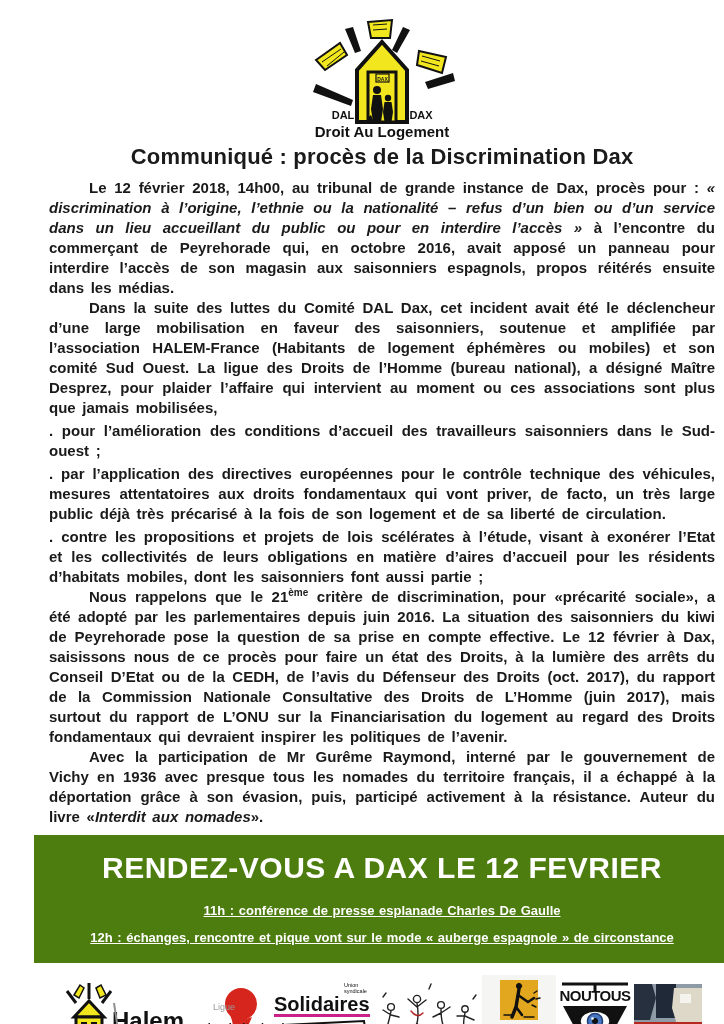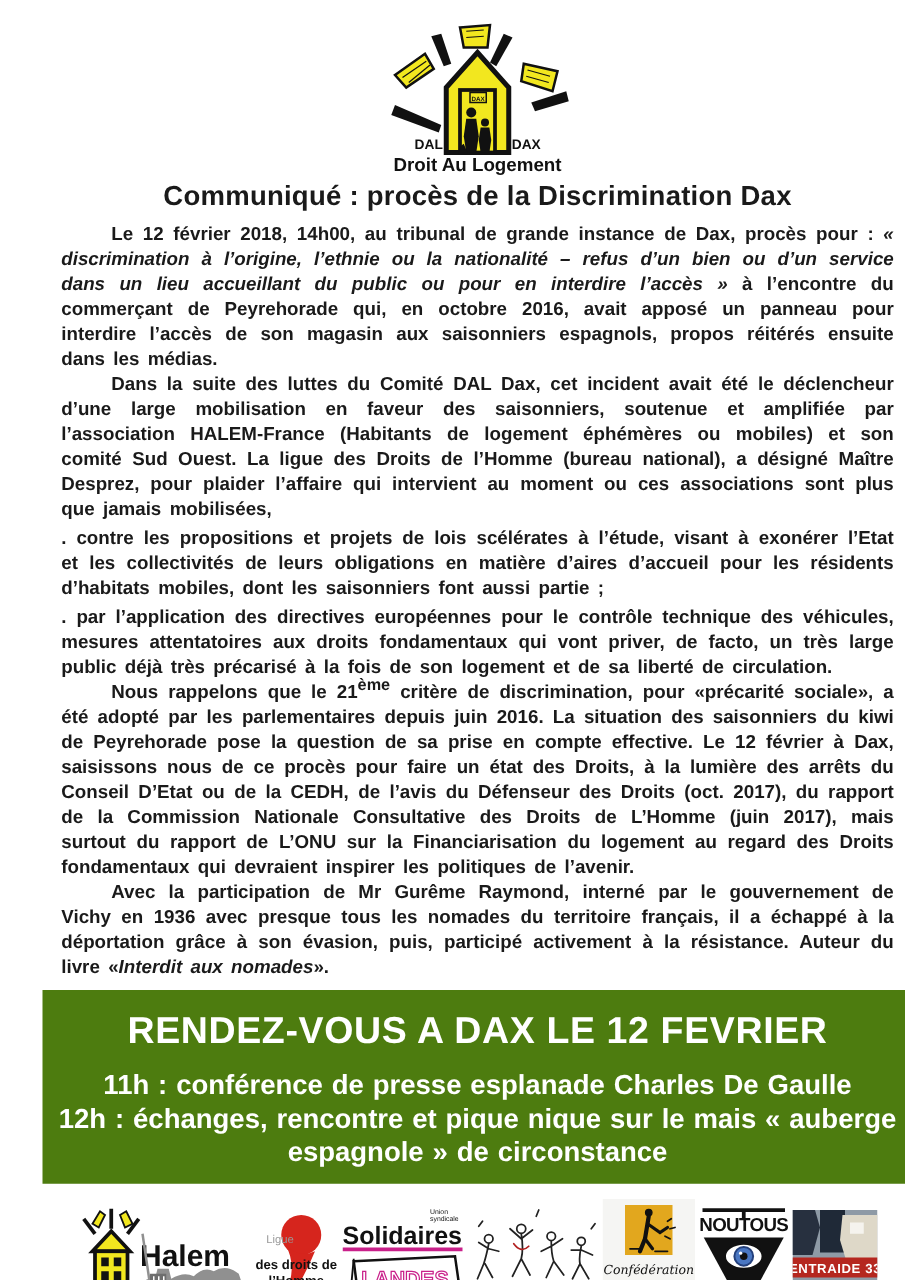--- a/index.html
+++ b/index.html
@@ -11,26 +11,26 @@
   .logo-wrap svg{display:block;}
 
   
   .doc-title{text-align:center;font-size:22px;font-weight:bold;margin:4px 0 8px 0;letter-spacing:0.2px;}
 
   
   .body-text{margin:0 29px;font-size:15px;line-height:20px;word-spacing:2.5px;font-weight:bold;}
   .para{margin:0;text-align:justify;}
   .para.indent{text-indent:40px;}
   .para.bullet{margin-top:3px;}
-  .para sup{font-size:13px;line-height:0;}
+  .para sup{font-size:10px;line-height:0;}
 
   
   .banner{background:#4d7c0f;margin:8px 14px 0 14px;padding:16px 8px 12px 8px;text-align:center;color:#ffffff;}
   .banner-title{font-size:30px;font-weight:bold;letter-spacing:0.5px;margin-bottom:12px;}
-  .banner-line{font-size:22px;font-weight:bold;line-height:27px;word-spacing:1px;}
+  .banner-line{font-size:13px;font-weight:bold;line-height:27px;word-spacing:1px;text-decoration:underline;}
 
   
   .footer-logos{display:flex;align-items:center;justify-content:space-between;margin:12px 42px 0 42px;}
   .footer-logos svg{display:block;}
   .flogo{flex:0 0 auto;}
 
   .svg-bold{font-weight:bold;font-family:"Liberation Sans",sans-serif;}
   .svg-script{font-family:"DejaVu Serif",serif;font-style:italic;}
 </style>
 </head>
@@ -79,30 +79,31 @@
       <text x="114" y="101" font-size="11" text-anchor="middle" class="svg-bold" fill="#111111">DAX</text>
       <text x="75" y="119" font-size="15" text-anchor="middle" class="svg-bold" fill="#111111">Droit Au Logement</text>
     </svg>
   </div>
 
   <div class="doc-title">Communiqué : procès de la Discrimination Dax</div>
 
   <div class="body-text">
       <p class="para indent"><span>Le 12 février 2018, 14h00, au tribunal de grande instance de Dax, procès pour : </span><span style="font-style: italic;">« discrimination à l’origine, l’ethnie ou la nationalité – refus d’un bien ou d’un service dans un lieu accueillant du public ou pour en interdire l’accès »</span><span> à l’encontre du commerçant de Peyrehorade qui, en octobre 2016, avait apposé un panneau pour interdire l’accès de son magasin aux saisonniers espagnols, propos réitérés ensuite dans les médias.</span></p>
       <p class="para indent"><span>Dans la suite des luttes du Comité DAL Dax, cet incident avait été le déclencheur d’une large mobilisation en faveur des saisonniers, soutenue et amplifiée par l’association HALEM-France (Habitants de logement éphémères ou mobiles) et son comité Sud Ouest. La ligue des Droits de l’Homme (bureau national), a désigné Maître Desprez, pour plaider l’affaire qui intervient au moment ou ces associations sont plus que jamais mobilisées,</span></p>
+      <p class="para bullet"><span> . pour l’amélioration des conditions d’accueil des travailleurs saisonniers dans le Sud-ouest ;</span></p>
+      <p class="para bullet"><span> . par l’application des directives européennes pour le contrôle technique des véhicules, mesures attentatoires aux droits fondamentaux qui vont priver, de facto, un très large public déjà très précarisé à la fois de son logement et de sa liberté de circulation.</span></p>
       <p class="para bullet"><span> . contre les propositions et projets de lois scélérates à l’étude, visant à exonérer l’Etat et les collectivités de leurs obligations en matière d’aires d’accueil pour les résidents d’habitats mobiles, dont les saisonniers font aussi partie ;</span></p>
-      <p class="para bullet"><span> . par l’application des directives européennes pour le contrôle technique des véhicules, mesures attentatoires aux droits fondamentaux qui vont priver, de facto, un très large public déjà très précarisé à la fois de son logement et de sa liberté de circulation.</span></p>
       <p class="para indent"><span>Nous rappelons que le  21</span><sup>ème</sup><span> critère de discrimination, pour «précarité sociale», a été adopté par les parlementaires depuis juin 2016. La situation des saisonniers du kiwi de Peyrehorade pose la question de sa prise en compte effective. Le 12 février à Dax, saisissons nous de ce procès pour faire un état des Droits, à la lumière des arrêts du Conseil D’Etat ou de la CEDH, de l’avis du Défenseur des Droits (oct. 2017), du rapport de la Commission Nationale Consultative des Droits de L’Homme (juin 2017), mais surtout du rapport de L’ONU sur la Financiarisation du logement au regard des Droits fondamentaux qui devraient inspirer les politiques de l’avenir.</span></p>
       <p class="para indent"><span>Avec la participation de Mr Gurême Raymond, interné par le gouvernement de Vichy en 1936 avec presque tous les nomades du territoire français, il a échappé à la déportation grâce à son évasion, puis, participé activement à la résistance. Auteur du livre «</span><span style="font-style: italic;">Interdit aux nomades</span><span>».</span></p>
     </div>
 
   <div class="banner">
     <div class="banner-title">RENDEZ-VOUS A DAX LE 12 FEVRIER</div>
     <div class="banner-line">11h : conférence de presse esplanade Charles De Gaulle</div>
-    <div class="banner-line">12h : échanges, rencontre et pique nique sur le mais « auberge espagnole » de circonstance</div>
+    <div class="banner-line">12h : échanges, rencontre et pique vont sur le mode « auberge espagnole » de circonstance</div>
   </div>
 
   <div class="footer-logos">
 
     <div class="flogo">
       <svg width="136" height="92" viewBox="0 0 136 92">
         <g stroke="#111111" stroke-width="3">
           <line x1="27" y1="22" x2="27" y2="6"></line>
           <line x1="14" y1="26" x2="5" y2="14"></line>
           <line x1="40" y1="26" x2="49" y2="14"></line>

